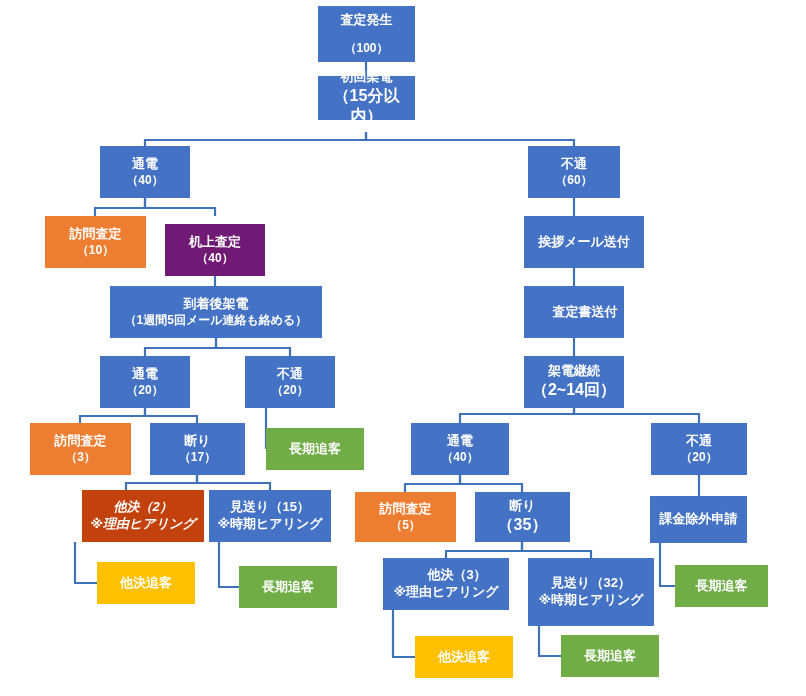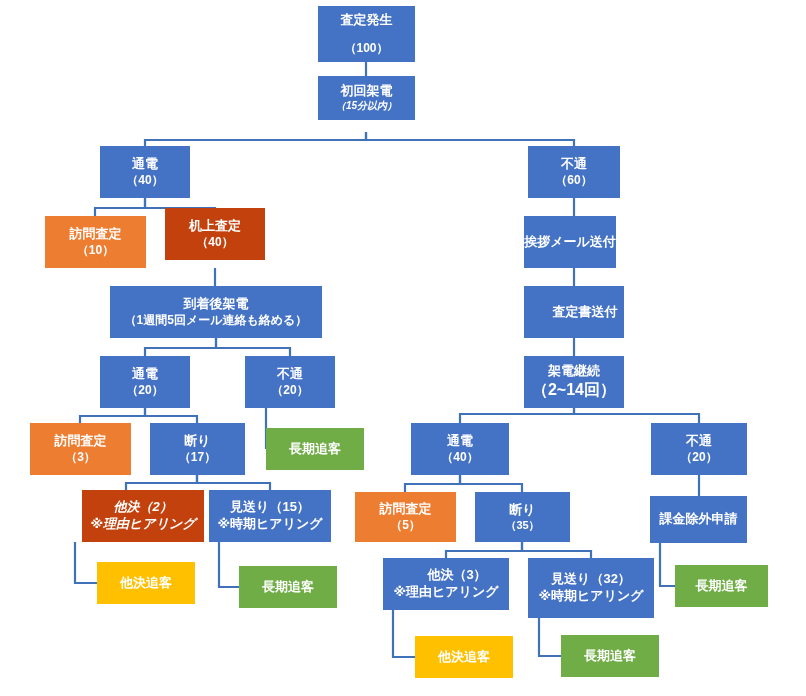--- a/index.html
+++ b/index.html
@@ -62,39 +62,39 @@
       <path d="M393 610 L393 657 L415 657" fill="none" stroke="#3F72B8" stroke-width="2.2" stroke-linecap="butt" stroke-linejoin="miter"></path>
       <path d="M539 610 L539 656 L561 656" fill="none" stroke="#3F72B8" stroke-width="2.2" stroke-linecap="butt" stroke-linejoin="miter"></path>
     </svg>
   <div id="nodes">
       <div class="node" style="left: 318px; top: 6px; width: 97px; height: 56px; background: rgb(68, 114, 196);">
         <span class="l1" style="font-size: 13px;">査定発生</span>
         <span class="l2" style="font-size: 12px; margin-top: 12px;">（100）</span>
       </div>
       <div class="node" style="left: 318px; top: 76px; width: 97px; height: 44px; background: rgb(68, 114, 196);">
         <span class="l1" style="font-size: 13px;">初回架電</span>
-        <span class="l2" style="font-size: 10px; font-style: italic;">（15分以内）</span>
+        <span class="l2" style="font-size: 16px;">（15分以内）</span>
       </div>
       <div class="node" style="left: 100px; top: 146px; width: 90px; height: 52px; background: rgb(68, 114, 196);">
         <span class="l1" style="font-size: 13px;">通電</span>
         <span class="l2" style="font-size: 12px;">（40）</span>
       </div>
       <div class="node" style="left: 528px; top: 146px; width: 92px; height: 52px; background: rgb(68, 114, 196);">
         <span class="l1" style="font-size: 13px;">不通</span>
         <span class="l2" style="font-size: 12px;">（60）</span>
       </div>
       <div class="node" style="left: 45px; top: 216px; width: 101px; height: 52px; background: rgb(237, 125, 49);">
         <span class="l1" style="font-size: 13px;">訪問査定</span>
         <span class="l2" style="font-size: 12px;">（10）</span>
       </div>
-      <div class="node" style="left: 165px; top: 208px; width: 100px; height: 52px; background: #c2410c;">
+      <div class="node" style="left: 165px; top: 224px; width: 100px; height: 52px; background: #701a75;">
         <span class="l1" style="font-size: 13px;">机上査定</span>
         <span class="l2" style="font-size: 12px;">（40）</span>
       </div>
-      <div class="node" style="left: 524px; top: 216px; width: 92px; height: 52px; background: rgb(68, 114, 196);">
+      <div class="node" style="left: 524px; top: 216px; width: 120px; height: 52px; background: rgb(68, 114, 196);">
         <span class="l1" style="font-size: 13px;">挨拶メール送付</span>
       </div>
       <div class="node" style="left: 110px; top: 286px; width: 212px; height: 52px; background: rgb(68, 114, 196);">
         <span class="l1" style="font-size: 13px;">到着後架電</span>
         <span class="l2" style="font-size: 12px;">（1週間5回メール連絡も絡める）</span>
       </div>
       <div class="node" style="left: 524px; top: 286px; width: 100px; height: 52px; background: rgb(68, 114, 196);">
         <span class="l1" style="font-size: 13px; margin-left: 22px;">査定書送付</span>
       </div>
       <div class="node" style="left: 100px; top: 356px; width: 90px; height: 52px; background: rgb(68, 114, 196);">
@@ -135,36 +135,36 @@
       <div class="node" style="left: 209px; top: 490px; width: 122px; height: 52px; background: rgb(68, 114, 196);">
         <span class="l1" style="font-size: 13px;">見送り（15）</span>
         <span class="l2" style="font-size: 13px;">※時期ヒアリング</span>
       </div>
       <div class="node" style="left: 355px; top: 492px; width: 101px; height: 50px; background: rgb(237, 125, 49);">
         <span class="l1" style="font-size: 13px;">訪問査定</span>
         <span class="l2" style="font-size: 12px;">（5）</span>
       </div>
       <div class="node" style="left: 475px; top: 492px; width: 95px; height: 50px; background: rgb(68, 114, 196);">
         <span class="l1" style="font-size: 13px;">断り</span>
-        <span class="l2" style="font-size: 11px;">（35）</span>
+        <span class="l2" style="font-size: 16px;">（35）</span>
       </div>
       <div class="node" style="left: 650px; top: 496px; width: 97px; height: 47px; background: rgb(68, 114, 196);">
         <span class="l1" style="font-size: 13px;">課金除外申請</span>
       </div>
       <div class="node" style="left: 97px; top: 562px; width: 98px; height: 42px; background: rgb(255, 192, 0);">
         <span class="l1" style="font-size: 13px;">他決追客</span>
       </div>
       <div class="node" style="left: 239px; top: 566px; width: 98px; height: 42px; background: rgb(112, 173, 71);">
         <span class="l1" style="font-size: 13px;">長期追客</span>
       </div>
       <div class="node" style="left: 383px; top: 558px; width: 126px; height: 52px; background: rgb(68, 114, 196);">
         <span class="l1" style="font-size: 13px; margin-left: 22px;">他決（3）</span>
         <span class="l2" style="font-size: 13px;">※理由ヒアリング</span>
       </div>
-      <div class="node" style="left: 528px; top: 558px; width: 126px; height: 60px; background: rgb(68, 114, 196);">
+      <div class="node" style="left: 528px; top: 558px; width: 126px; height: 68px; background: rgb(68, 114, 196);">
         <span class="l1" style="font-size: 13px;">見送り（32）</span>
         <span class="l2" style="font-size: 13px;">※時期ヒアリング</span>
       </div>
       <div class="node" style="left: 675px; top: 565px; width: 93px; height: 42px; background: rgb(112, 173, 71);">
         <span class="l1" style="font-size: 13px;">長期追客</span>
       </div>
       <div class="node" style="left: 415px; top: 636px; width: 98px; height: 42px; background: rgb(255, 192, 0);">
         <span class="l1" style="font-size: 13px;">他決追客</span>
       </div>
       <div class="node" style="left: 561px; top: 635px; width: 98px; height: 42px; background: rgb(112, 173, 71);">

